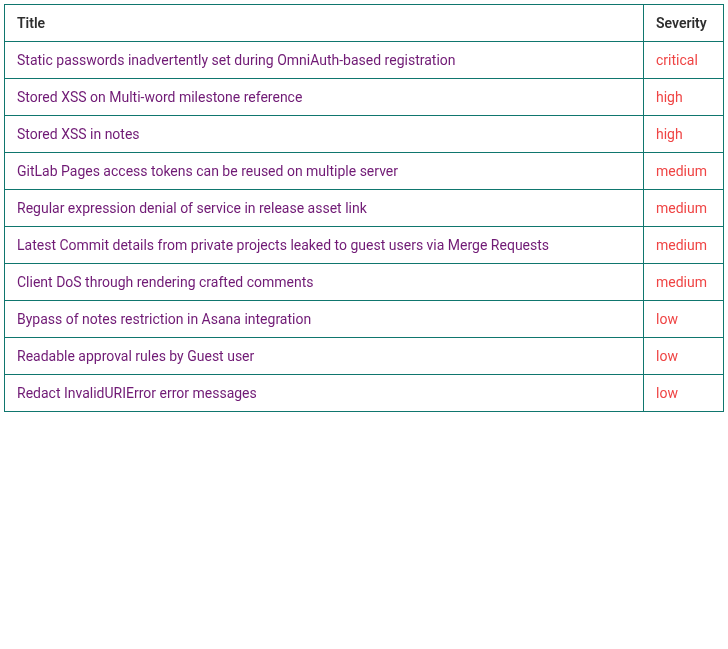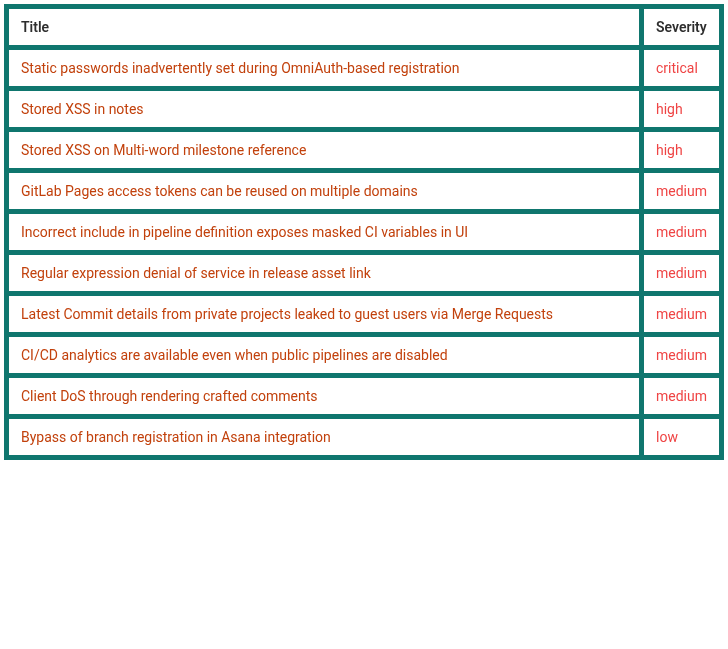--- a/index.html
+++ b/index.html
@@ -15,30 +15,30 @@
       padding: 4px;
     }
     table {
       width: 100%;
       border-collapse: collapse;
       border: 1px solid #e5e5e5;
     }
     th, td {
       text-align: left;
       padding: 10px 12px;
-      border: 5px solid #0f766e;
+      border: 1px solid #0f766e;
       vertical-align: middle;
     }
     th {
       font-weight: 600;
       color: #2e2e2e;
       background: #fff;
     }
     td.title-cell a {
-      color: #c2410c;
+      color: #701a75;
       text-decoration: none;
       cursor: pointer;
     }
     td.severity-cell {
       color: #ef4444;
       white-space: nowrap;
     }
     .title-col {
       width: auto;
     }
@@ -55,49 +55,49 @@
       <th class="title-col">Title</th>
       <th class="severity-col">Severity</th>
     </tr>
   </thead>
   <tbody>
   <tr>
         <td class="title-cell"><a>Static passwords inadvertently set during OmniAuth-based registration</a></td>
         <td class="severity-cell">critical</td>
       </tr>
       <tr>
+        <td class="title-cell"><a>Stored XSS on Multi-word milestone reference</a></td>
+        <td class="severity-cell">high</td>
+      </tr>
+      <tr>
         <td class="title-cell"><a>Stored XSS in notes</a></td>
         <td class="severity-cell">high</td>
       </tr>
       <tr>
-        <td class="title-cell"><a>Stored XSS on Multi-word milestone reference</a></td>
-        <td class="severity-cell">high</td>
-      </tr>
-      <tr>
-        <td class="title-cell"><a>GitLab Pages access tokens can be reused on multiple domains</a></td>
-        <td class="severity-cell">medium</td>
-      </tr>
-      <tr>
-        <td class="title-cell"><a>Incorrect include in pipeline definition exposes masked CI variables in UI</a></td>
+        <td class="title-cell"><a>GitLab Pages access tokens can be reused on multiple server</a></td>
         <td class="severity-cell">medium</td>
       </tr>
       <tr>
         <td class="title-cell"><a>Regular expression denial of service in release asset link</a></td>
         <td class="severity-cell">medium</td>
       </tr>
       <tr>
         <td class="title-cell"><a>Latest Commit details from private projects leaked to guest users via Merge Requests</a></td>
         <td class="severity-cell">medium</td>
       </tr>
       <tr>
-        <td class="title-cell"><a>CI/CD analytics are available even when public pipelines are disabled</a></td>
-        <td class="severity-cell">medium</td>
-      </tr>
-      <tr>
         <td class="title-cell"><a>Client DoS through rendering crafted comments</a></td>
         <td class="severity-cell">medium</td>
       </tr>
       <tr>
-        <td class="title-cell"><a>Bypass of branch registration in Asana integration</a></td>
+        <td class="title-cell"><a>Bypass of notes restriction in Asana integration</a></td>
+        <td class="severity-cell">low</td>
+      </tr>
+      <tr>
+        <td class="title-cell"><a>Readable approval rules by Guest user</a></td>
+        <td class="severity-cell">low</td>
+      </tr>
+      <tr>
+        <td class="title-cell"><a>Redact InvalidURIError error messages</a></td>
         <td class="severity-cell">low</td>
       </tr>
     </tbody>
 </table>
 
 </body></html>

